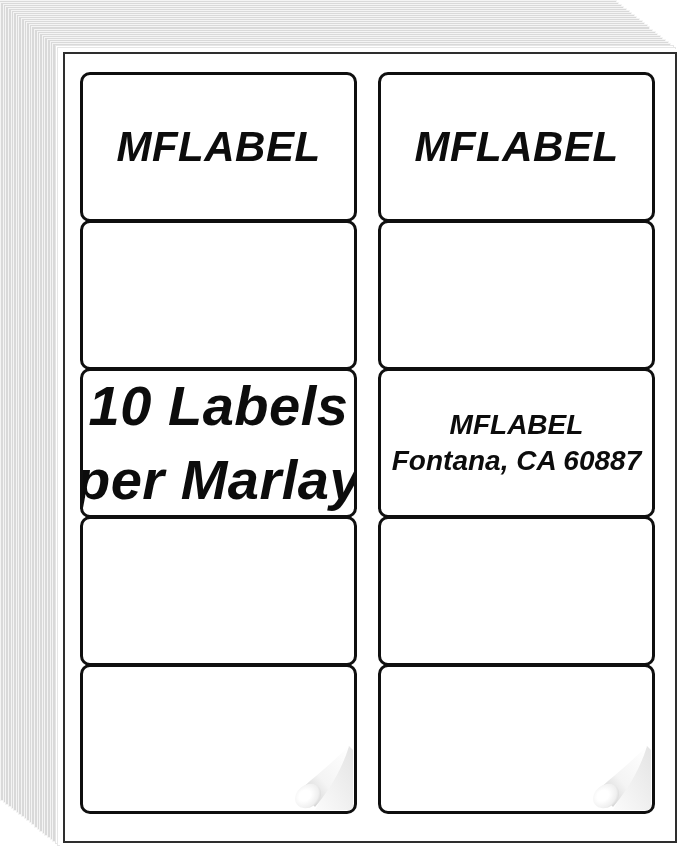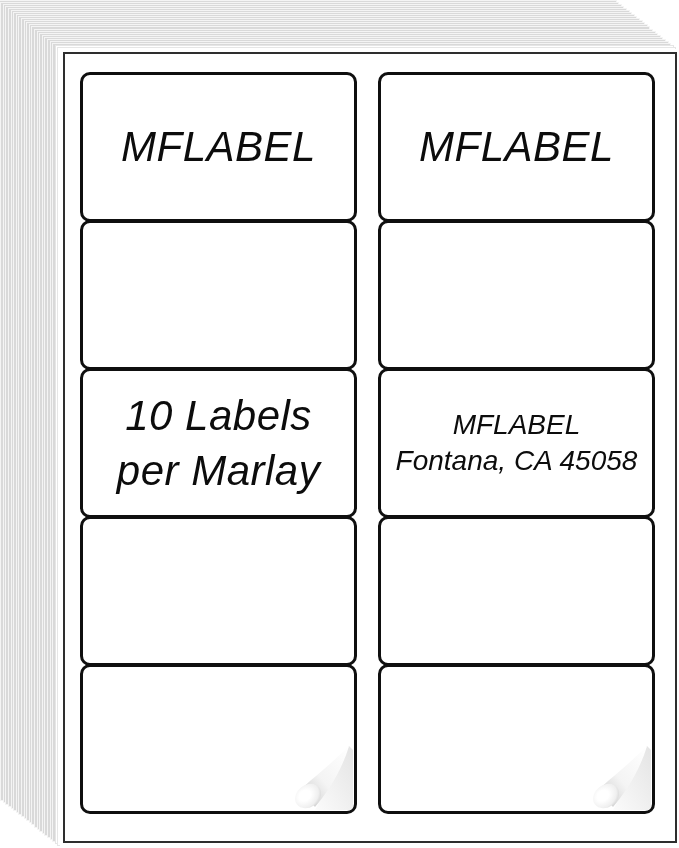--- a/index.html
+++ b/index.html
@@ -65,27 +65,27 @@
     overflow: hidden;
     display: flex;
     flex-direction: column;
     align-items: center;
     justify-content: center;
     text-align: center;
   }
   .cell + .cell { margin-top: -2px; }
   .txt {
     color: var(--text, #0c0c0c);
-    font-weight: 400;
+    font-weight: 700;
     font-style: italic;
     white-space: nowrap;
     text-align: center;
   }
   .txt-brand   { font-size: 42px; line-height: 1.1;  letter-spacing: 0.5px; }
-  .txt-count   { font-size: 42px; line-height: 1.32; letter-spacing: 0.5px; }
+  .txt-count   { font-size: 56px; line-height: 1.32; letter-spacing: 0.5px; }
   .txt-address { font-size: 28px; line-height: 1.3;  }
   
   .curl {
     position: absolute;
     right: -1px;
     bottom: -1px;
     width: 68px;
     height: 68px;
     pointer-events: none;
   }
@@ -160,21 +160,21 @@
         </div>
       </div>
 
       <div class="col col-right">
         <div class="cell">
           <div class="txt txt-brand">MFLABEL</div>
         </div>
         <div class="cell"></div>
         <div class="cell">
           <div class="txt txt-address">MFLABEL</div>
-          <div class="txt txt-address">Fontana, CA 45058</div>
+          <div class="txt txt-address">Fontana, CA 60887</div>
         </div>
         <div class="cell"></div>
         <div class="cell">
           <svg class="curl" viewBox="0 0 68 68" width="68" height="68">
             <defs>
               <linearGradient id="triB" x1="0" y1="1" x2="1" y2="0">
                 <stop offset="0" stop-color="#fbfbfb"></stop>
                 <stop offset="1" stop-color="#e4e4e4"></stop>
               </linearGradient>
               <linearGradient id="coneB" x1="1" y1="0" x2="0" y2="1">

